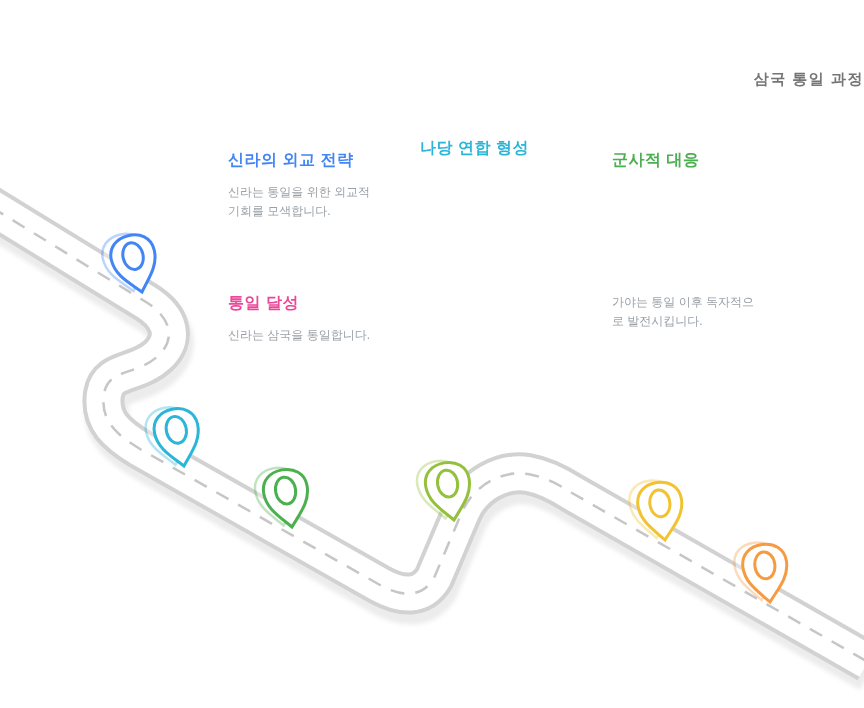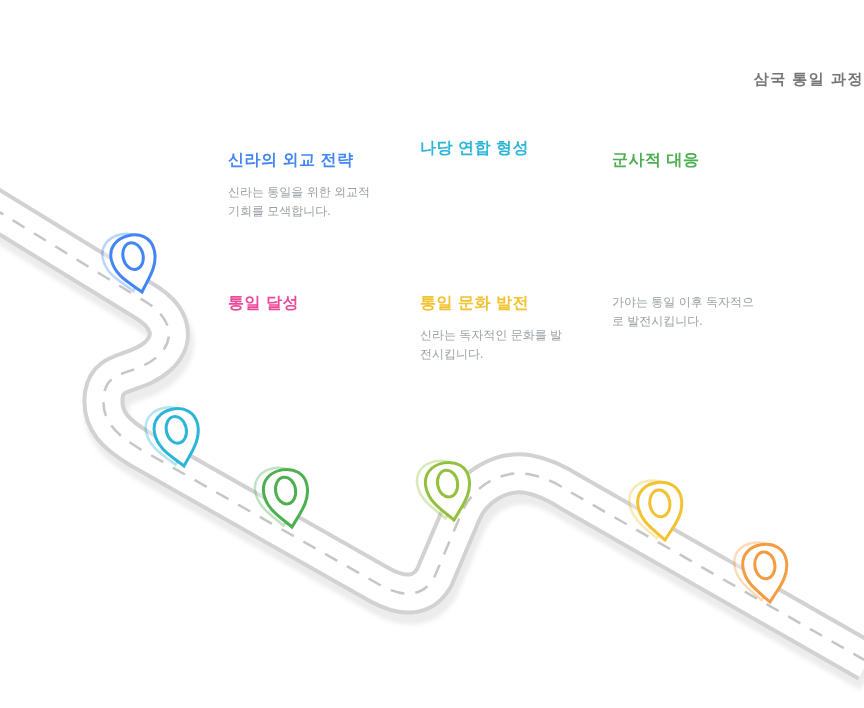--- a/index.html
+++ b/index.html
@@ -117,24 +117,21 @@
   <div class="step pos1">
     <h3 style="color: rgb(43, 181, 216);">나당 연합 형성</h3>
   </div>
 
   <div class="step pos2">
     <h3 style="color: rgb(76, 175, 80);">군사적 대응</h3>
   </div>
 
   <div class="step pos3">
     <h3 style="color: #ec4899;">통일 달성</h3>
+    <p>신라는 삼국을 통일합니다.</p>
   </div>
 
-  <div class="step pos4">
-    <h3 style="color: rgb(242, 194, 48);">통일 문화 발전</h3>
-    <p>신라는 독자적인 문화를 발전시킵니다.</p>
-  </div>
 
   <div class="step pos5">
     <p>가야는 통일 이후 독자적으로 발전시킵니다.</p>
   </div>
 
 </div>
 
 </body></html>

